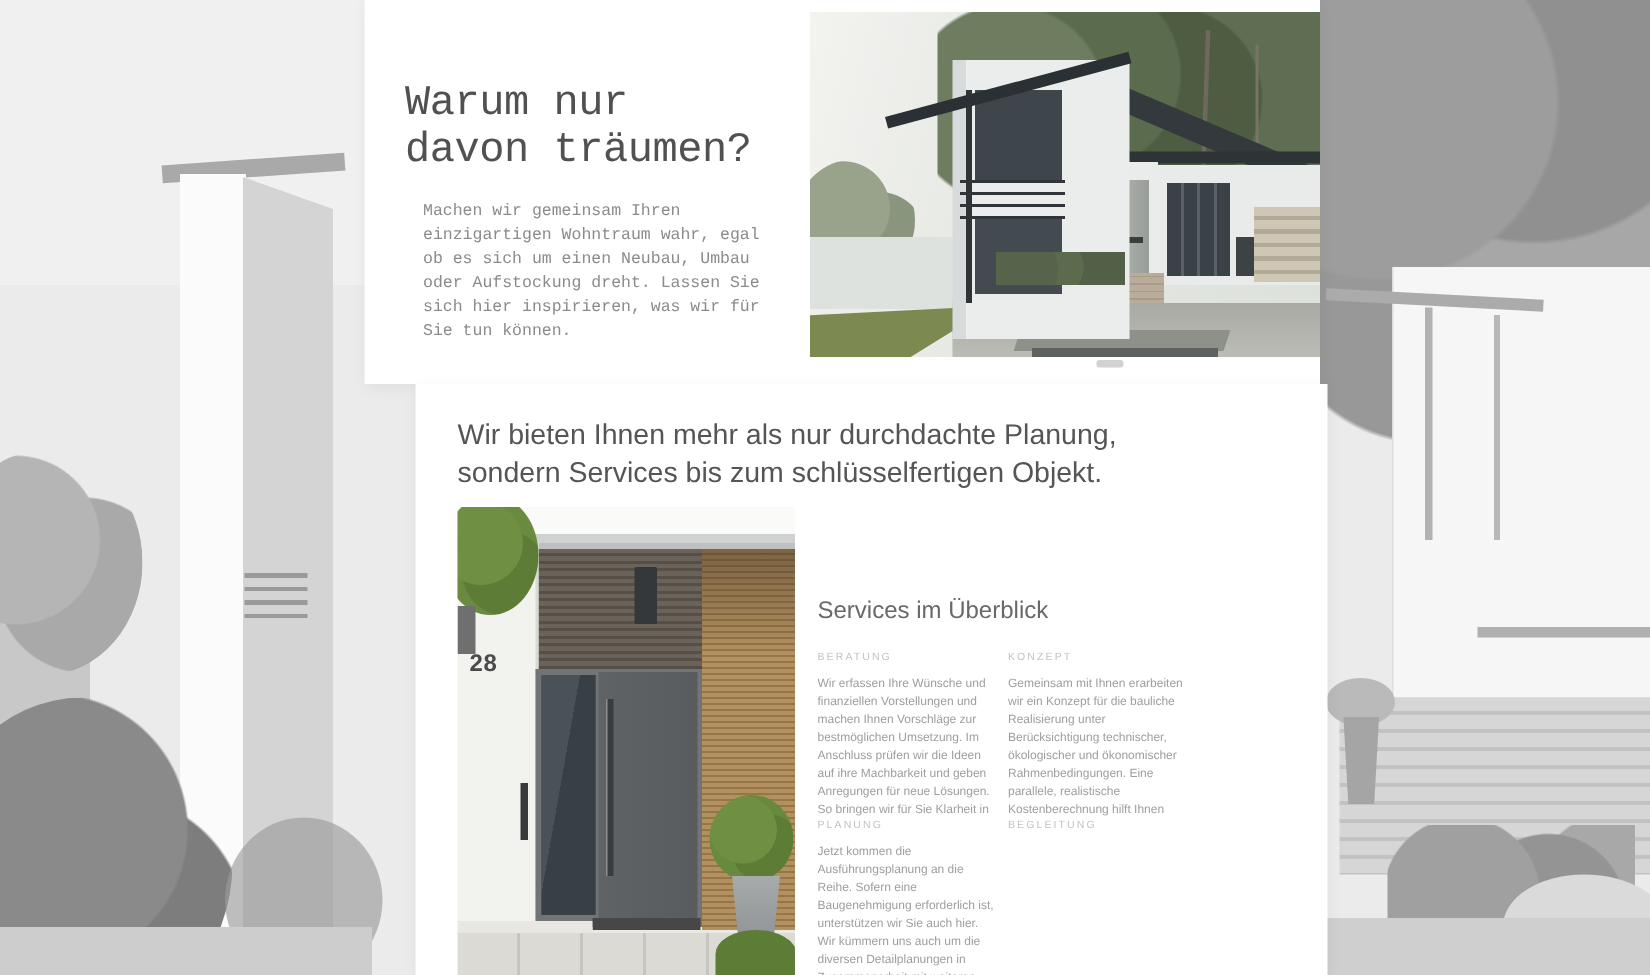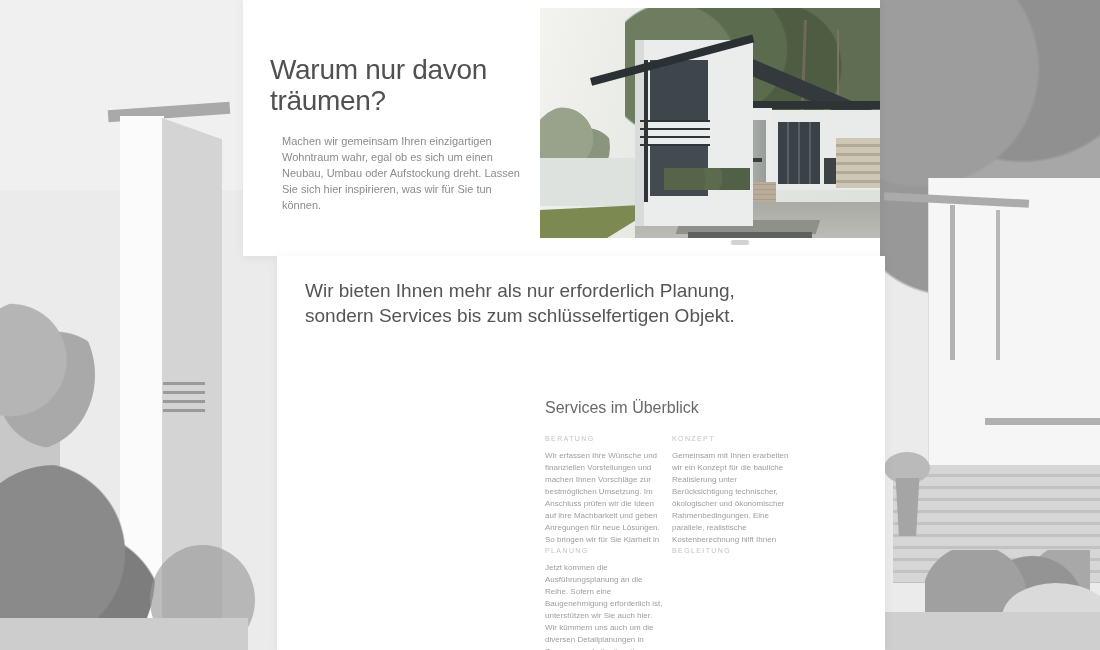--- a/index.html
+++ b/index.html
@@ -42,21 +42,21 @@
       clip-path:polygon(6% 0,94% 0,82% 100%,18% 100%);}
   .bg-right-plant{left:884px;top:452px;width:46px;height:32px;border-radius:50%;background:#bababa;}
   .bg-right-shrubs{left:925px;top:550px;width:165px;height:105px;
       background:radial-gradient(circle at 30% 45%,#a0a0a0 0 40%,transparent 41%),
                  radial-gradient(circle at 65% 55%,#949494 0 42%,transparent 43%),
                  radial-gradient(circle at 90% 40%,#a8a8a8 0 30%,transparent 31%);}
   .bg-right-boulder{left:1002px;top:583px;width:112px;height:72px;background:#dadada;border-radius:48% 52% 40% 40%;}
   .bg-right-terrace{left:878px;top:612px;width:222px;height:38px;background:#cfcfcf;}
   
   .panel{position:absolute;background:#ffffff;}
-  .panel-hero{left:243px;top:0;width:637px;height:256px;box-shadow:0 2px 10px rgba(0,0,0,.06);}
+  .panel-hero{left:243px;top:0;width:637px;height:256px;box-shadow:0 2px 10px rgba(0,0,0,.06);font-family:Liberation Mono, monospace;}
   .panel-services{left:277px;top:256px;width:608px;height:394px;box-shadow:0 2px 10px rgba(0,0,0,.06);}
   
   .hero-title{position:absolute;left:27px;top:54px;width:240px;margin:0;
       font-size:28px;line-height:1.12;font-weight:400;color:#515151;letter-spacing:-.3px;}
   .hero-desc{position:absolute;left:27px;top:122px;width:240px;margin:12px;
       font-size:11px;line-height:1.45;color:#8b8b8b;}
   
   .hero-photo{position:absolute;left:297px;top:8px;width:340px;height:230px;overflow:hidden;}
   .hero-photo div{position:absolute;}
   .hp-sky{inset:0;background:linear-gradient(105deg,#f3f3f0,#e4e7e2 45%,#dde1db);}
@@ -214,22 +214,43 @@
       <div class="hp-railing"></div>
       <div class="hp-bal-glass-low"></div>
       <div class="hp-col"></div>
       <div class="hp-roof-left"></div>
       <div class="hp-bushes"></div>
     </div>
     <div class="photo-credit"></div>
   </section>
 
   <section class="panel panel-services">
-    <h2 class="svc-heading">Wir bieten Ihnen mehr als nur erforderlich Planung, sondern Services bis zum schlüsselfertigen Objekt.</h2>
-
+    <h2 class="svc-heading">Wir bieten Ihnen mehr als nur durchdachte Planung, sondern Services bis zum schlüsselfertigen Objekt.</h2>
+
+    <div class="door-photo">
+      <div class="dp-soffit"></div>
+      <div class="dp-darkslats"></div>
+      <div class="dp-lamp"></div>
+      <div class="dp-wood"></div>
+      <div class="dp-wall"></div>
+      <div class="dp-number">28</div>
+      <div class="dp-wallgrip"></div>
+      <div class="dp-frame"></div>
+      <div class="dp-sidelight"></div>
+      <div class="dp-door"></div>
+      <div class="dp-handle"></div>
+      <div class="dp-threshold"></div>
+      <div class="dp-floor"></div>
+      <div class="dp-stepedge"></div>
+      <div class="dp-bush-top"></div>
+      <div class="dp-bush-pot"></div>
+      <div class="dp-bush-right"></div>
+      <div class="dp-pot-right"></div>
+      <div class="dp-bush-corner"></div>
+    </div>
 
     <div class="services">
       <h3 class="svc-title">Services im Überblick</h3>
       <div class="svc-grid">
         <div class="svc">
           <div class="svc-label">BERATUNG</div>
           <p class="svc-text">Wir erfassen Ihre Wünsche und finanziellen Vorstellungen und machen Ihnen Vorschläge zur bestmöglichen Umsetzung. Im Anschluss prüfen wir die Ideen auf ihre Machbarkeit und geben Anregungen für neue Lösungen. So bringen wir für Sie Klarheit in das Projekt.</p>
         </div>
         <div class="svc">
           <div class="svc-label">KONZEPT</div>

